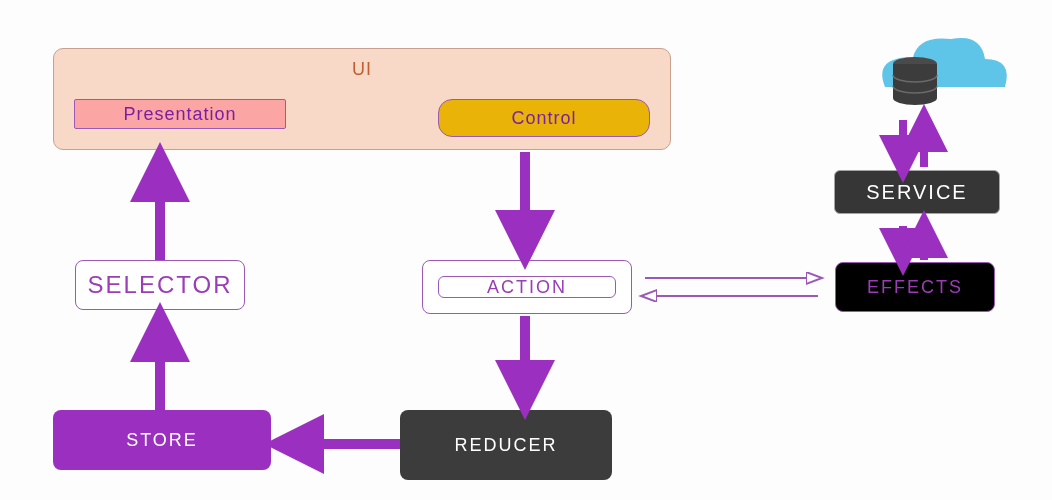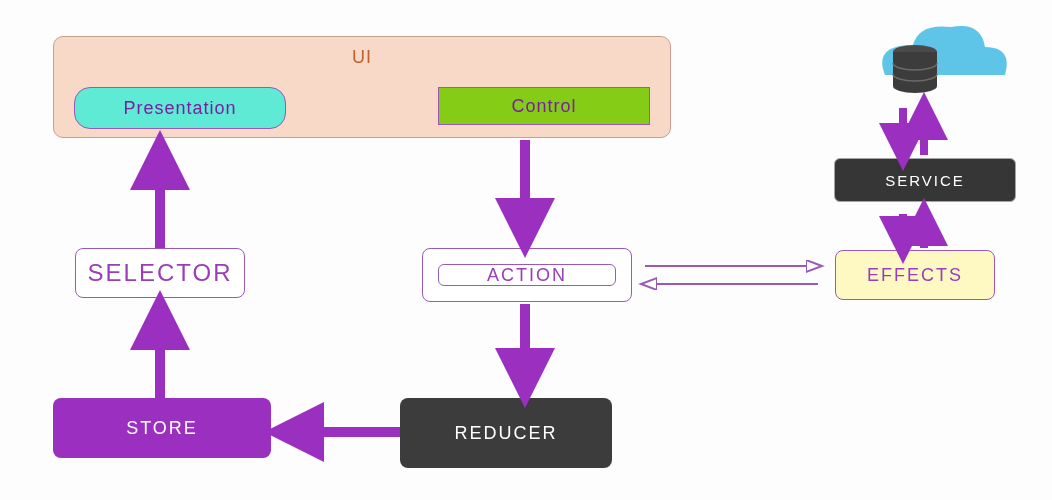--- a/index.html
+++ b/index.html
@@ -8,20 +8,21 @@
     width: 1052px;
     height: 500px;
     background: #fdfdfd;
     font-family: Arial, Helvetica, sans-serif;
     position: relative;
     overflow: hidden;
   }
   .canvas {
     position: absolute;
     inset: 0;
+    margin-top: 12px;
   }
   .box {
     position: absolute;
     border-radius: 8px;
     display: flex;
     align-items: center;
     justify-content: center;
     font-size: 20px;
     letter-spacing: 1px;
   }
@@ -41,39 +42,39 @@
     top: 10px;
     transform: translateX(-50%);
     color: #c06030;
     font-size: 18px;
   }
   .presentation {
     position: absolute;
     left: 20px;
     top: 50px;
     width: 212px;
-    height: 42px;
-    background: #5eead4;
-    border: 1px solid #9b59b6;
-    border-radius: 16px;
+    height: 30px;
+    background: #fca5a5;
+    border: 1px solid #9b59b6;
+    border-radius: 2px;
     color: #7a1fa2;
     display: flex;
     align-items: center;
     justify-content: center;
     font-size: 18px;
   }
   .control {
     position: absolute;
     right: 20px;
     top: 50px;
     width: 212px;
     height: 38px;
-    background: #84cc16;
-    border: 1px solid #9b59b6;
-    border-radius: 0;
+    background: #eab308;
+    border: 1px solid #9b59b6;
+    border-radius: 14px;
     color: #7a1fa2;
     display: flex;
     align-items: center;
     justify-content: center;
     font-size: 18px;
   }
   
   .selector {
     left: 75px;
     top: 248px;
@@ -107,36 +108,36 @@
     color: #9b3db6;
     font-size: 18px;
     letter-spacing: 2px;
   }
   
   .effects {
     left: 835px;
     top: 250px;
     width: 160px;
     height: 50px;
-    background: #fef9c3;
+    background: #000000;
     border: 1px solid #9b59b6;
     color: #9b3db6;
     font-size: 18px;
     letter-spacing: 2px;
   }
   
   .service {
     left: 834px;
     top: 158px;
-    width: 182px;
+    width: 166px;
     height: 44px;
     background: #363636;
     border: 1px solid #a5a5a5;
     color: #fff;
-    font-size: 15px;
+    font-size: 20px;
     letter-spacing: 2px;
     border-radius: 6px;
     text-align: right;
   }
   
   .store {
     left: 53px;
     top: 398px;
     width: 218px;
     height: 60px;

